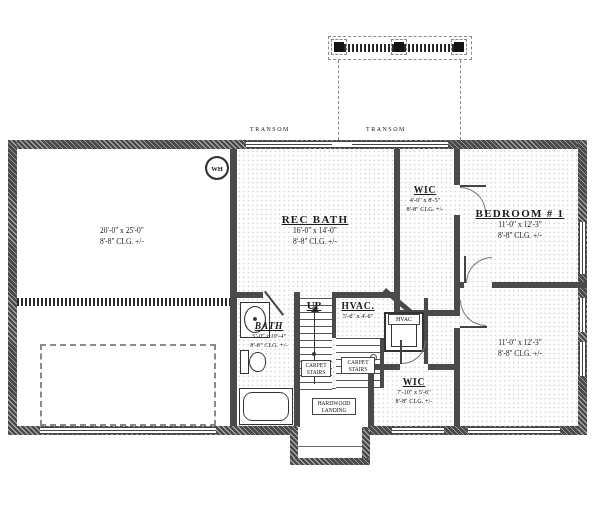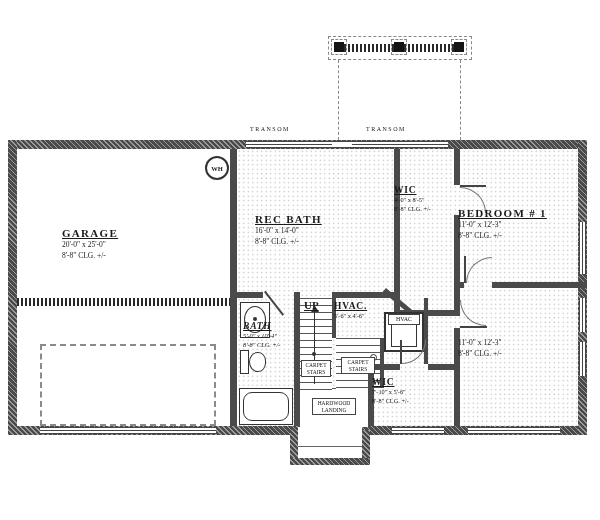--- a/index.html
+++ b/index.html
@@ -10,21 +10,21 @@
   .extwall{position:absolute;background:#4a4a4a;
     background-image:repeating-linear-gradient(45deg, rgba(255,255,255,.45) 0 1px, transparent 1px 3.5px);}
   .dotfloor{position:absolute;background-color:#fff;
     background-image:radial-gradient(circle,#b9b9b9 0.7px,transparent 0.95px);
     background-size:4.5px 4.5px;}
   .whitefloor{position:absolute;background:#fff;}
   .winH{position:absolute;background:#fff;border-top:1px solid #444;border-bottom:1px solid #444;
     box-sizing:border-box;background-image:linear-gradient(to bottom,transparent 0 45%,#444 45% 58%,transparent 58%);}
   .winV{position:absolute;background:#fff;border-left:1px solid #444;border-right:1px solid #444;
     box-sizing:border-box;background-image:linear-gradient(to right,transparent 0 45%,#444 45% 58%,transparent 58%);}
-  .rlabel{position:absolute;z-index:30;}
+  .rlabel{position:absolute;text-align:center;z-index:30;}
   .rname{font-weight:bold;text-decoration:underline;letter-spacing:1.3px;font-size:11px;line-height:1.3;white-space:nowrap;}
   .rdim,.rclg{font-size:7.5px;line-height:1.4;white-space:nowrap;}
   .sm .rname{font-size:9.5px;letter-spacing:0.8px;}
   .sm .rdim,.sm .rclg{font-size:6.3px;}
   .tinybox{position:absolute;border:1px solid #444;background:#fff;font-size:5.5px;
     line-height:1.2;text-align:center;padding:1px 2px;z-index:35;box-sizing:border-box;}
   .treads{position:absolute;background-color:#fff;
     background-image:repeating-linear-gradient(to bottom,#555 0 1px,transparent 1px 7px);}
   .hatchband{position:absolute;background-image:repeating-linear-gradient(90deg,#2a2a2a 0 1.6px,transparent 1.6px 4px);}
   .dashv{position:absolute;border-left:1.5px dashed #888;width:0;}
@@ -137,21 +137,20 @@
   <div class="fix" style="left:249px;top:352px;width:17px;height:20px;border-radius:50% 45% 45% 50%;"></div>
   <div class="fix" style="left:239px;top:388px;width:54px;height:37px;"></div>
   <div class="abs" style="left:243px;top:392px;width:46px;height:29px;border:1px solid #333;border-radius:9px;box-sizing:border-box;z-index:21;"></div>
 
   <div class="fix" style="left:384px;top:312px;width:40px;height:40px;border-width:2px;"></div>
   <div class="fix" style="left:391px;top:323px;width:26px;height:24px;"></div>
   <div class="tinybox" style="left:388px;top:314px;width:32px;font-size:6px;">HVAC</div>
   <div class="abs circ" style="left:370px;top:354px;width:5px;height:5px;border:1px solid #333;background:#fff;z-index:21;"></div>
 
   <div class="rlabel" style="left:62px;top:226px;width:120px;">
-    <div class="rname">GARAGE</div>
     <div class="rdim">20'-0" x 25'-0"</div>
     <div class="rclg">8'-8" CLG. +/-</div>
   </div>
   <div class="rlabel" style="left:255px;top:212px;width:120px;">
     <div class="rname">REC BATH</div>
     <div class="rdim">16'-0" x 14'-0"</div>
     <div class="rclg">8'-8" CLG. +/-</div>
   </div>
   <div class="rlabel sm" style="left:394px;top:184px;width:62px;">
     <div class="rname">WIC</div>

